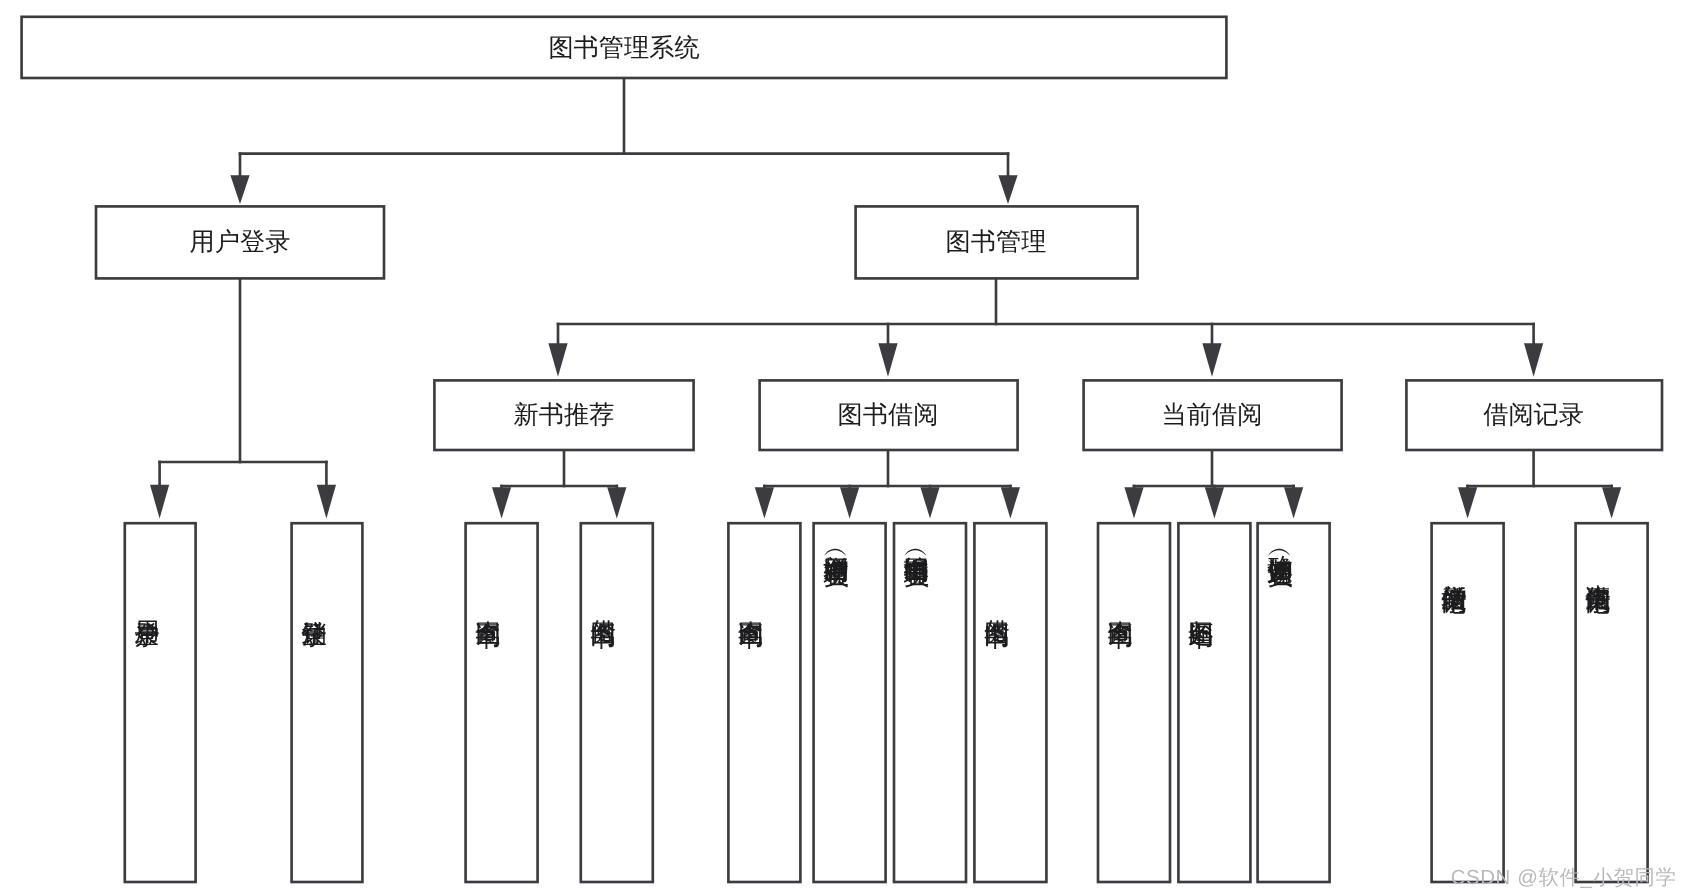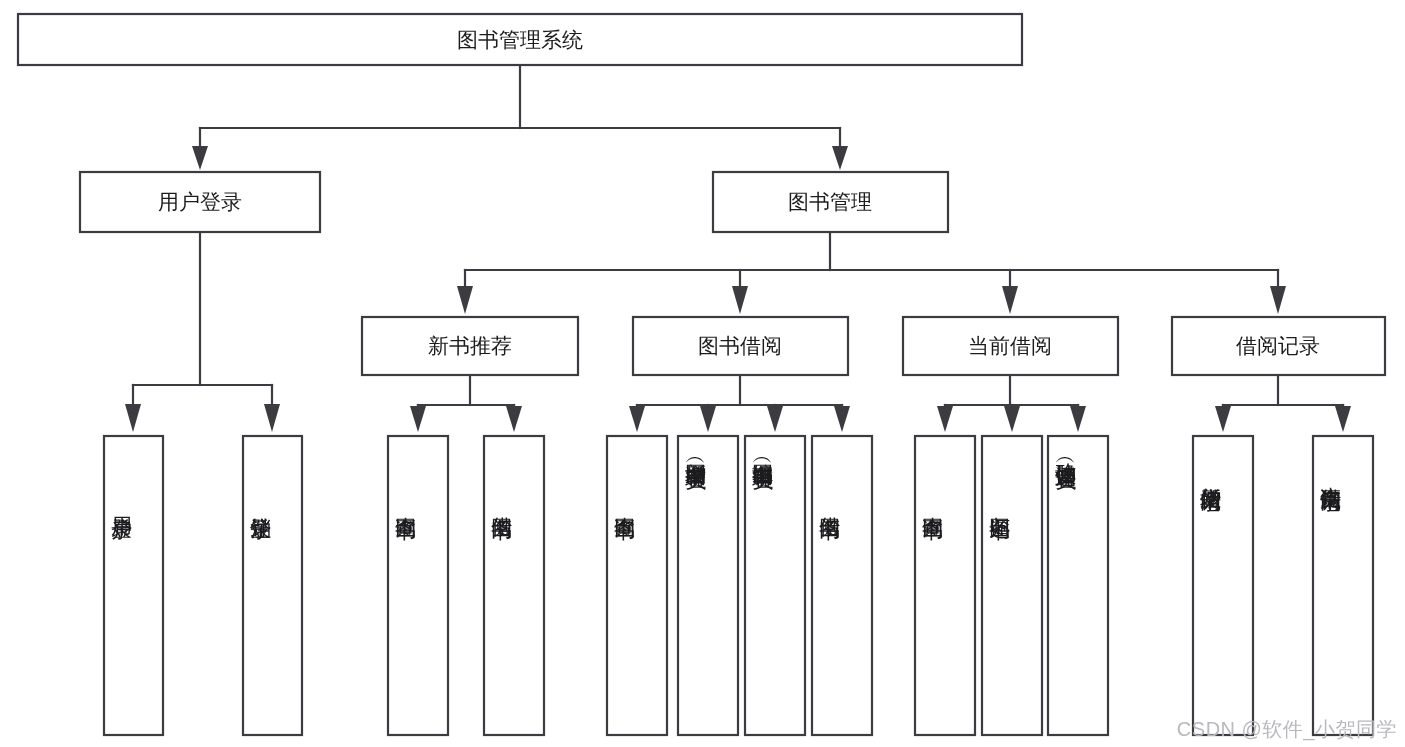--- a/index.html
+++ b/index.html
@@ -62,21 +62,21 @@
     letter-spacing: 1px;
     text-align: start;
     white-space: nowrap;
     pointer-events: none;
   }
   .watermark {
     position: absolute;
     right: 8px;
     bottom: 4px;
     font-family: "Liberation Sans", "DejaVu Sans", sans-serif;
-    font-size: 20px;
+    font-size: 17px;
     color: #b9b9bd;
     letter-spacing: 0.5px;
     white-space: nowrap;
     user-select: none;
   }
 </style>
 </head>
 <body>
 
 <div id="diagram-root">

